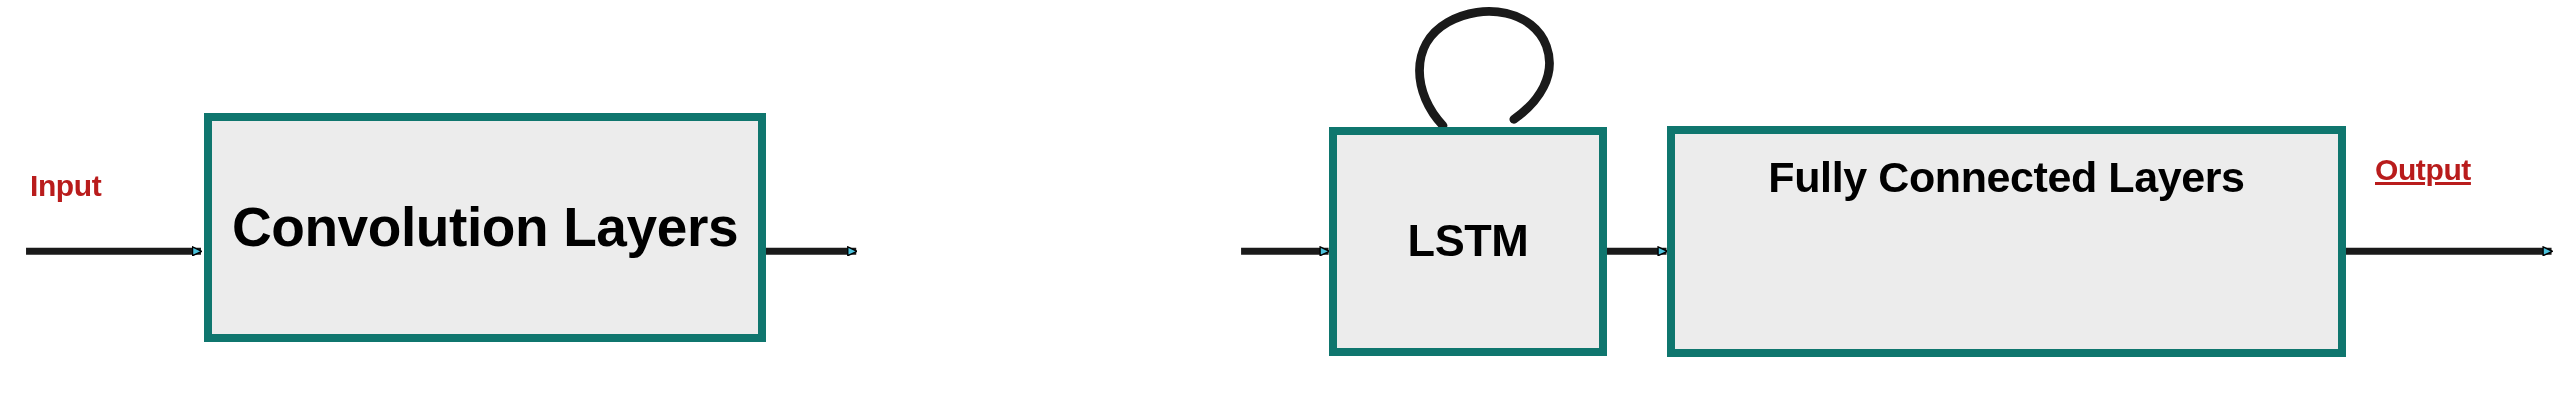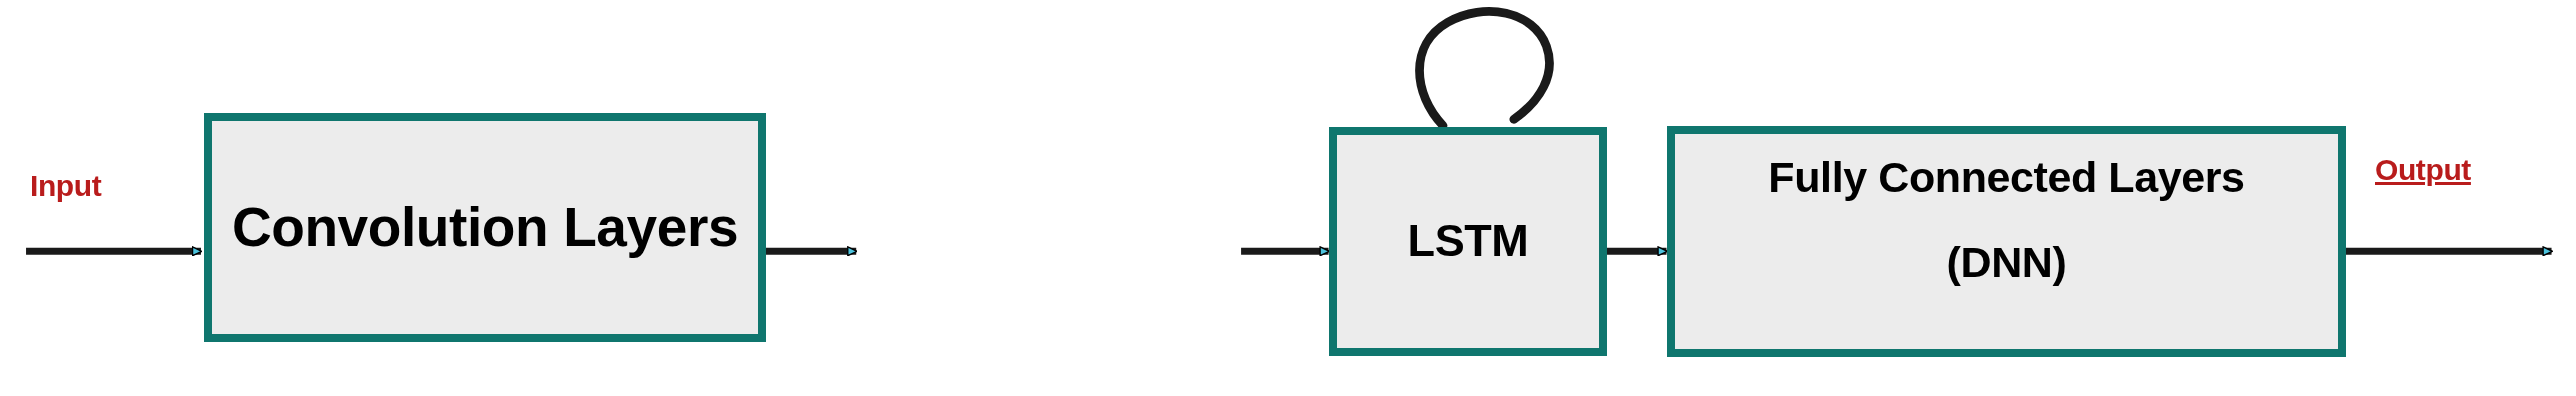--- a/index.html
+++ b/index.html
@@ -101,20 +101,19 @@
     <span class="line1">Convolution Layers</span>
   </div>
 
 
   <div class="node" id="node-lstm">
     <span class="line1">LSTM</span>
   </div>
 
   <div class="node" id="node-fc">
     <span class="line1">Fully Connected Layers</span>
-    <span class="line2">(DNN)</span>
   </div>
 
   <div class="edge-label" id="label-input">Input</div>
   <div class="edge-label" id="label-output">Output</div>
 
 </div>
 
 
 </body></html>

